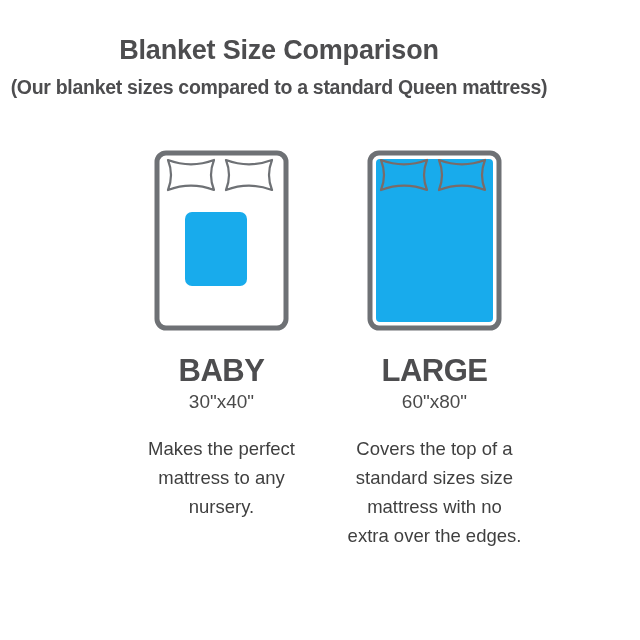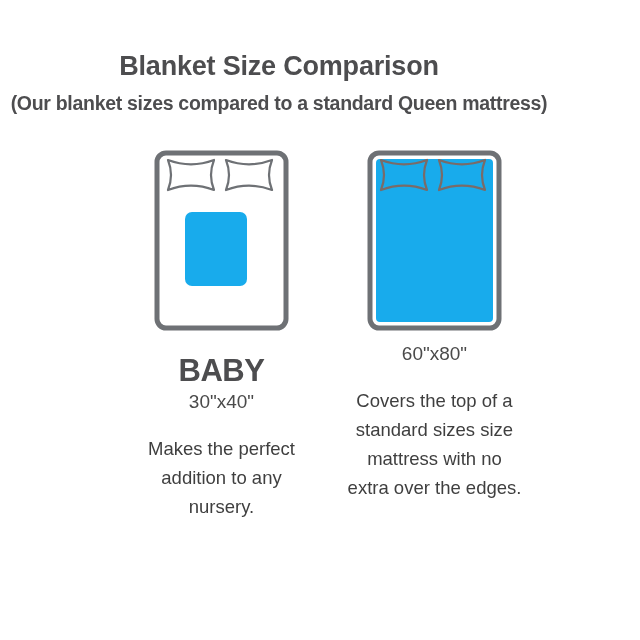--- a/index.html
+++ b/index.html
@@ -12,21 +12,21 @@
     height: 640px;
     font-family: "Liberation Sans", sans-serif;
     color: #4a4a4a;
     overflow: hidden;
     position: relative;
   }
 
   
   .header {
     width: 558px;
-    padding-top: 50px;
+    padding-top: 34px;
     text-align: center;
   }
   .title {
     font-size: 27px;
     font-weight: bold;
     color: #4d4d4f;
     letter-spacing: -0.2px;
     line-height: 32px;
     margin: 0;
   }
@@ -109,32 +109,33 @@
         <rect x="3" y="13" width="129" height="175" rx="9" ry="9" fill="#ffffff" stroke="#6E7175" stroke-width="5"></rect>
 
         <path d="M14,20 C30,26 44,26 60,20 C56,30 56,40 60,50 C44,44 30,44 14,50 C18,40 18,30 14,20 Z" fill="#ffffff" stroke="#6E7175" stroke-width="2.2" stroke-linejoin="round"></path>
         <path d="M72,20 C88,26 102,26 118,20 C114,30 114,40 118,50 C102,44 88,44 72,50 C76,40 76,30 72,20 Z" fill="#ffffff" stroke="#6E7175" stroke-width="2.2" stroke-linejoin="round"></path>
 
         <rect x="31" y="72" width="62" height="74" rx="7" ry="7" fill="#18ABEC"></rect>
       </svg>
     </div>
     <div class="size-name">BABY</div>
     <div class="size-dims">30"x40"</div>
-    <div class="desc">Makes the perfect addition to any nursery.</div>
+    <div class="desc">Makes the perfect mattress to any nursery.</div>
   </div>
 
 
   <div class="column">
     <div class="bed-wrap">
       <svg class="bed-svg" width="135" height="200" viewBox="0 0 135 200">
         <rect x="3" y="13" width="129" height="175" rx="9" ry="9" fill="#ffffff" stroke="#6E7175" stroke-width="5"></rect>
 
         <rect x="9" y="19" width="117" height="163" rx="4" ry="4" fill="#18ABEC"></rect>
 
         <path d="M14,20 C30,26 44,26 60,20 C56,30 56,40 60,50 C44,44 30,44 14,50 C18,40 18,30 14,20 Z" fill="none" stroke="#7A6B68" stroke-width="2.2" stroke-linejoin="round"></path>
         <path d="M72,20 C88,26 102,26 118,20 C114,30 114,40 118,50 C102,44 88,44 72,50 C76,40 76,30 72,20 Z" fill="none" stroke="#7A6B68" stroke-width="2.2" stroke-linejoin="round"></path>
       </svg>
     </div>
+    <div class="size-name">LARGE</div>
     <div class="size-dims">60"x80"</div>
     <div class="desc">Covers the top of a standard sizes size mattress with no extra over the edges.</div>
   </div>
 
 </div>
 
 </body></html>

